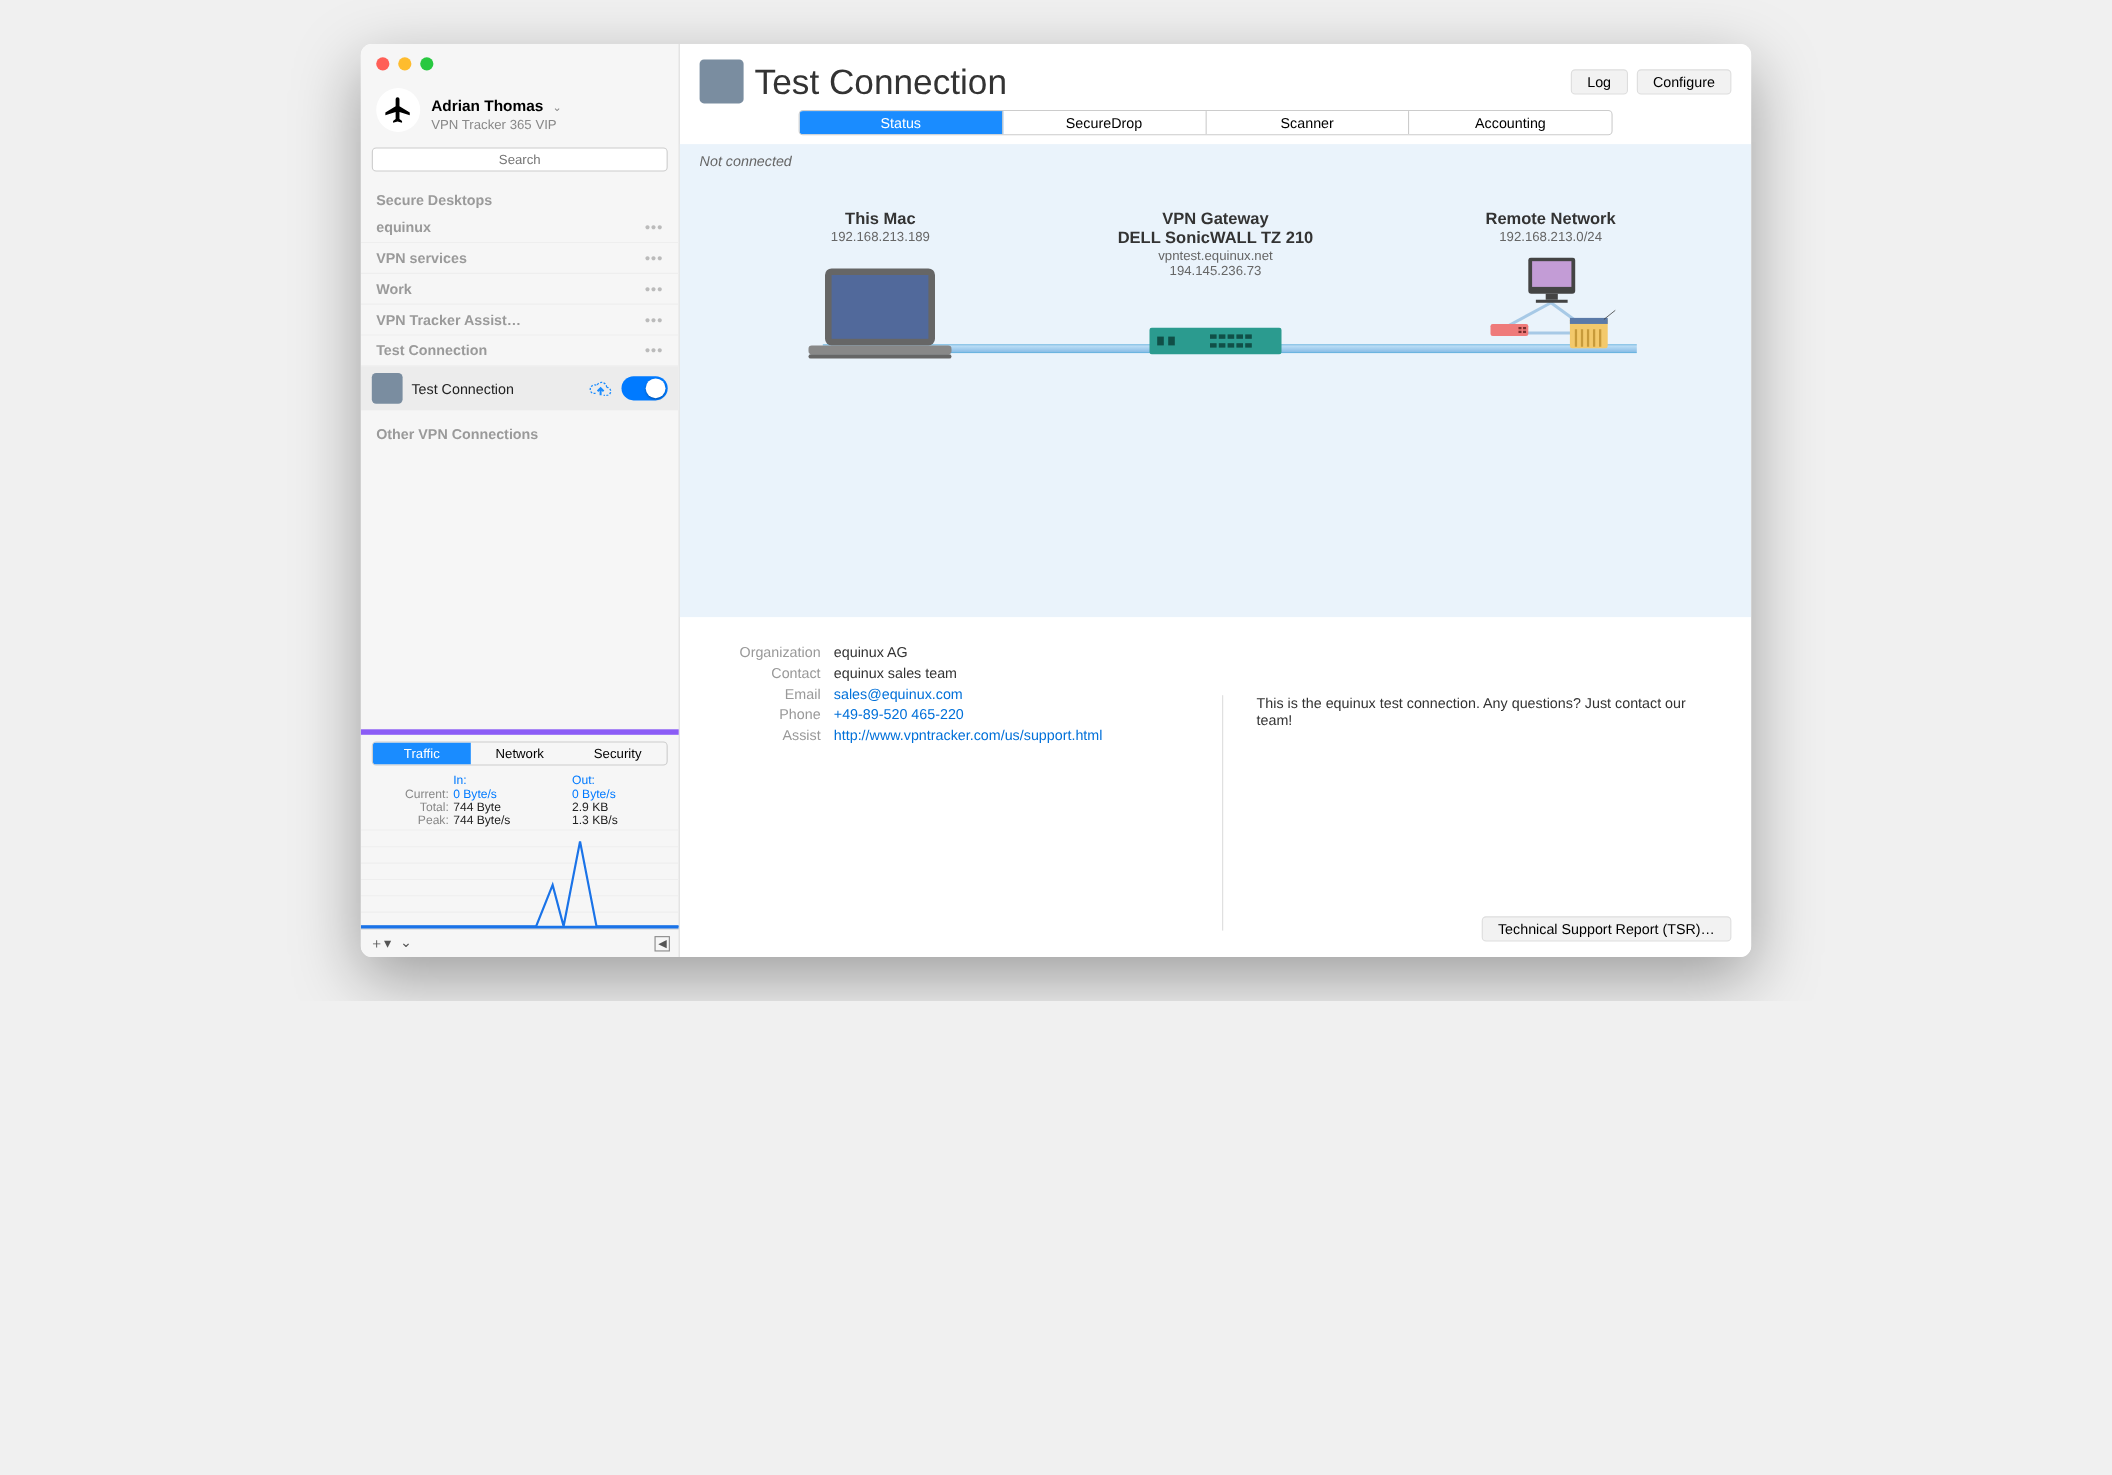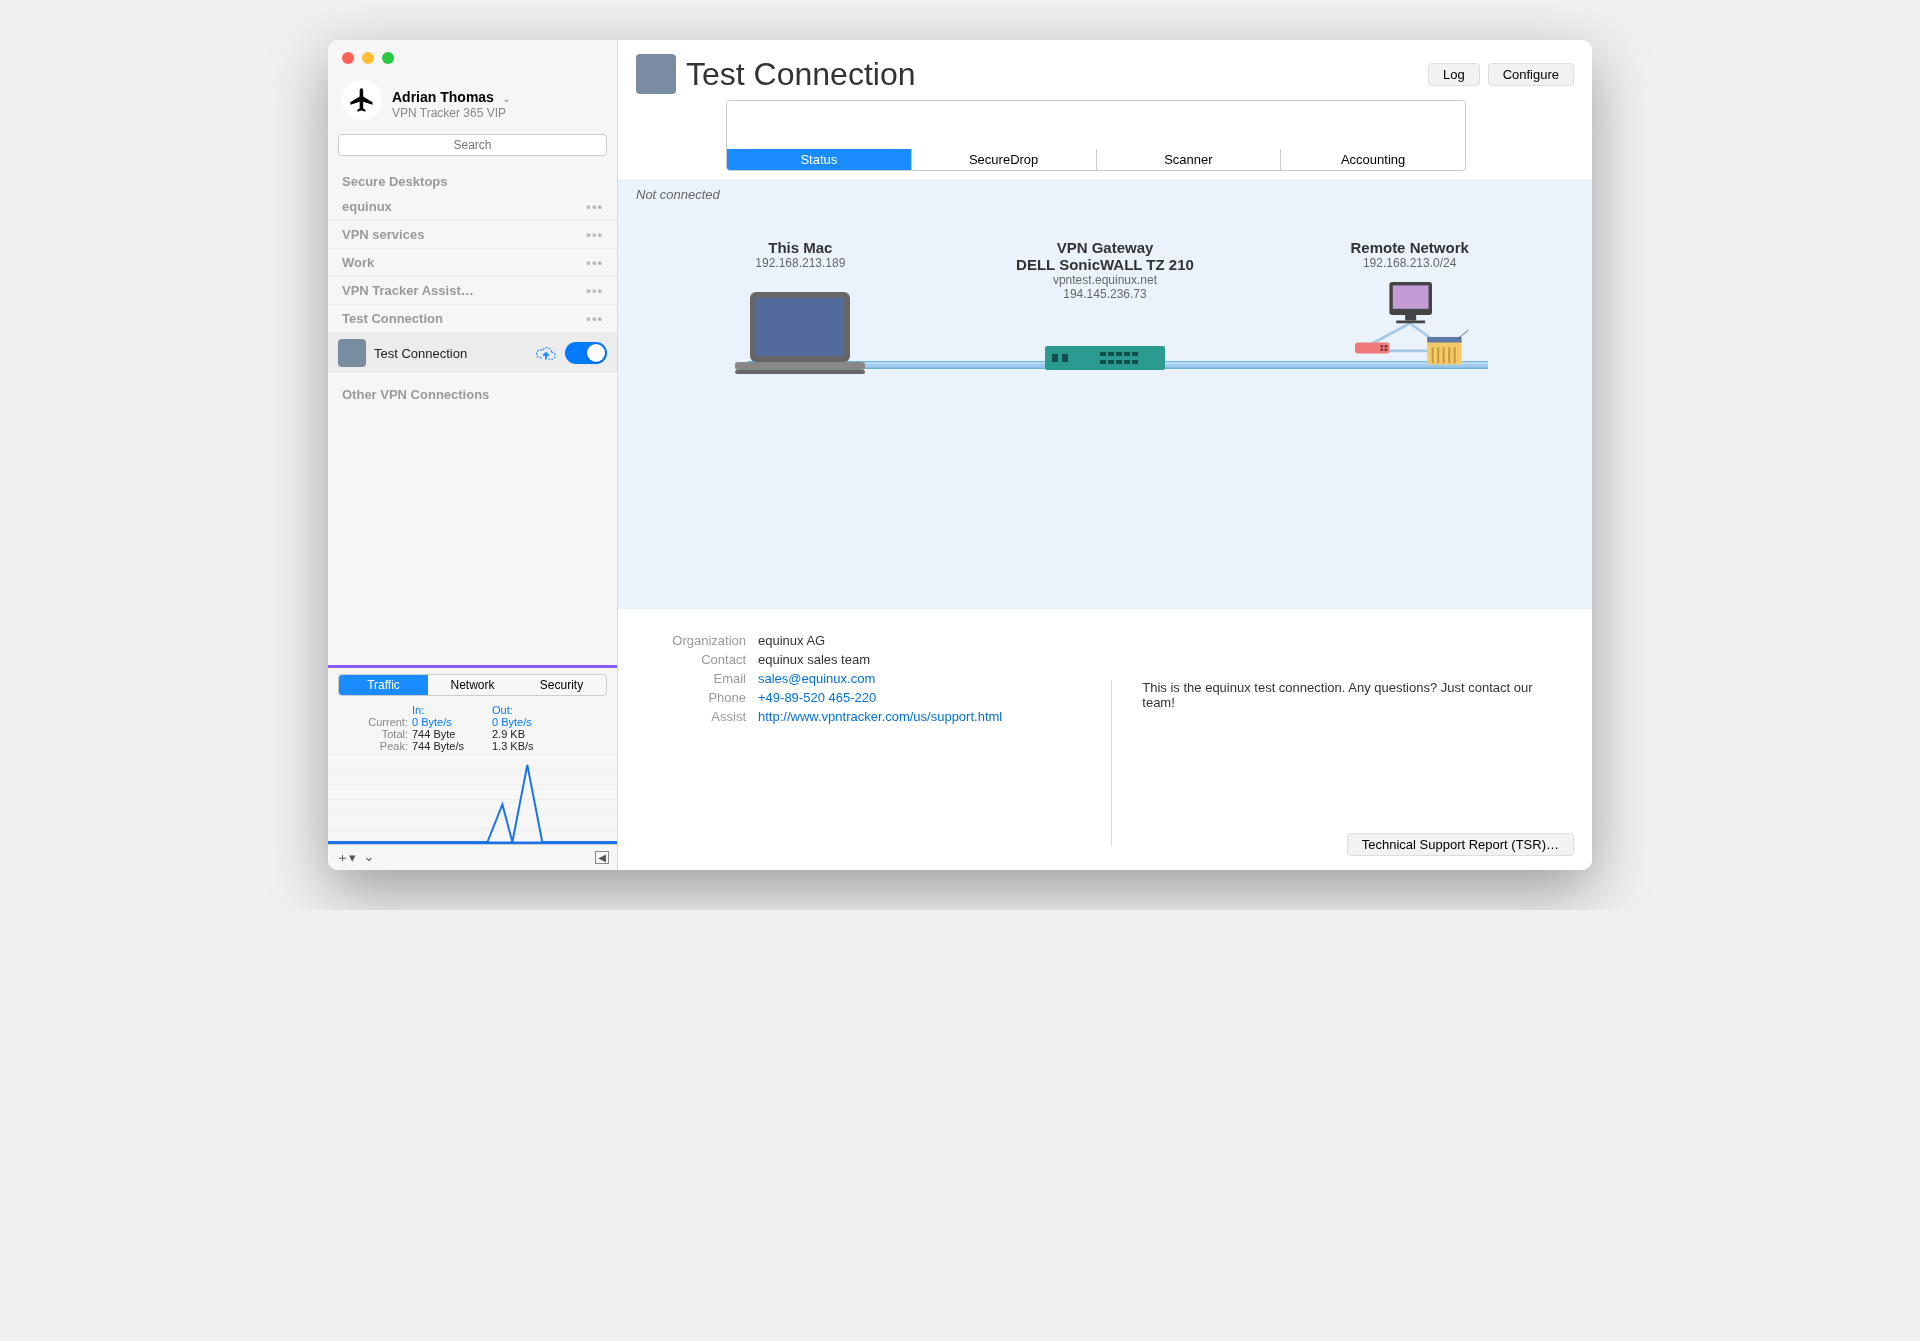--- a/index.html
+++ b/index.html
@@ -25,44 +25,44 @@
 .sb-list { flex: 1; overflow: auto; }
 .sb-section { font-size: 13px; font-weight: 600; color: #9a9a9a; padding: 10px 14px 4px 14px; }
 .sb-item { display: flex; align-items: center; justify-content: space-between; padding: 6px 14px; font-size: 13px; color: #9a9a9a; font-weight: 600; border-bottom: 1px solid #eee; }
 .sb-item .dots { color: #bbb; letter-spacing: 1px; }
 .sb-conn { display: flex; align-items: center; padding: 6px 10px; background: #ececec; gap: 8px; font-size: 13px; }
 .sb-conn-icon { width: 28px; height: 28px; background: #7a8da0; border-radius: 4px; }
 .sb-conn-upload { width: 22px; height: 20px; }
 .sb-conn-label { flex: 1; color: #222; }
 .toggle { width: 42px; height: 22px; background: #007aff; border-radius: 11px; position: relative; }
 .toggle::after { content:""; position:absolute; width:18px; height:18px; background:#fff; border-radius:50%; right:2px; top:2px; box-shadow:0 1px 2px rgba(0,0,0,0.3); }
-.sb-bottom { border-top: 3px solid #8b5cf6; }
+.sb-bottom { border-top: 5px solid #8b5cf6; }
 .seg { display:flex; margin: 6px 10px; border:1px solid #ccc; border-radius:4px; overflow:hidden; font-size:12px; }
 .seg div { flex:1; text-align:center; padding:3px 0; cursor:pointer; }
 .seg .active { background:#1a8cff; color:#fff; }
 .traffic-stats { font-size: 11px; padding: 2px 14px 2px 14px; }
 .traffic-stats .row { display:flex; }
 .traffic-stats .lab { width: 70px; text-align: right; color:#888; padding-right:4px; }
 .traffic-stats .in { width: 80px; color:#007aff; }
-.traffic-stats .out { width: 80px; color:#007aff; }
+.traffic-stats .out { width: 80px; color:#007aff;margin-left:28px; }
 .traffic-stats .hdr .in, .traffic-stats .hdr .out { font-weight:400; }
 .traffic-stats .norm .in, .traffic-stats .norm .out { color:#222; }
 .chart-area { height: 90px; position:relative; border-top:1px solid #eee; }
 .chart-area svg { width:100%; height:100%; }
 .sb-footer { height: 26px; border-top:1px solid #ccc; display:flex; align-items:center; padding:0 8px; gap:10px; font-size:13px; color:#555; justify-content:space-between;}
 .sb-footer-left { display:flex; gap:8px; }
 .main { flex:1; display:flex; flex-direction:column; background:#fff; }
 .main-header { padding: 14px 18px 0 18px; display:flex; flex-direction:column; gap:6px; }
 .title-row { display:flex; align-items:center; gap:10px; }
 .title-icon { width:40px; height:40px; background:#7a8da0; border-radius:4px; }
 .page-title { font-size: 32px; font-weight: 300; color:#333; flex:1; }
 .hdr-buttons { display:flex; gap:8px; }
 .btn { background:#f2f2f2; border:1px solid #ddd; border-radius:4px; padding:3px 14px; font-size:13px; cursor:pointer; }
 .tabs { display:flex; width:740px; margin: 0 auto 0 90px; border:1px solid #ccc; border-radius:4px; overflow:hidden; font-size:13px; }
-.tabs div { flex:1; text-align:center; padding:3px 0; border-right:1px solid #ccc; cursor:pointer;margin-top:48px; }
+.tabs div { flex:1; text-align:center; padding:3px 0; border-right:1px solid #ccc; cursor:pointer; }
 .tabs div:last-child { border-right:none; }
 .tabs .active { background:#1a8cff; color:#fff; }
 .diagram-zone { background:#eaf3fb; flex:0 0 430px; position:relative; margin-top:8px; padding-top:10px; }
 .status-text { position:absolute; top:8px; left:18px; font-size:13px; color:#666; font-style:italic; filter:blur(0.4px); }
 .diagram { display:flex; justify-content:space-around; align-items:flex-start; padding: 50px 30px 0 30px; position:relative; }
 .node { display:flex; flex-direction:column; align-items:center; text-align:center; width:200px; }
 .node-title { font-size:15px; font-weight:600; color:#333; }
 .node-sub { font-size:12px; color:#666; }
 .node-vis { margin-top:12px; height:110px; display:flex; align-items:center; justify-content:center; }
 .pipe { position:absolute; height:8px; background:linear-gradient(#bfe0f7,#8abde6); top: 182px; border-top:1px solid #6bb4e0; border-bottom:1px solid #6bb4e0; z-index:0; }

